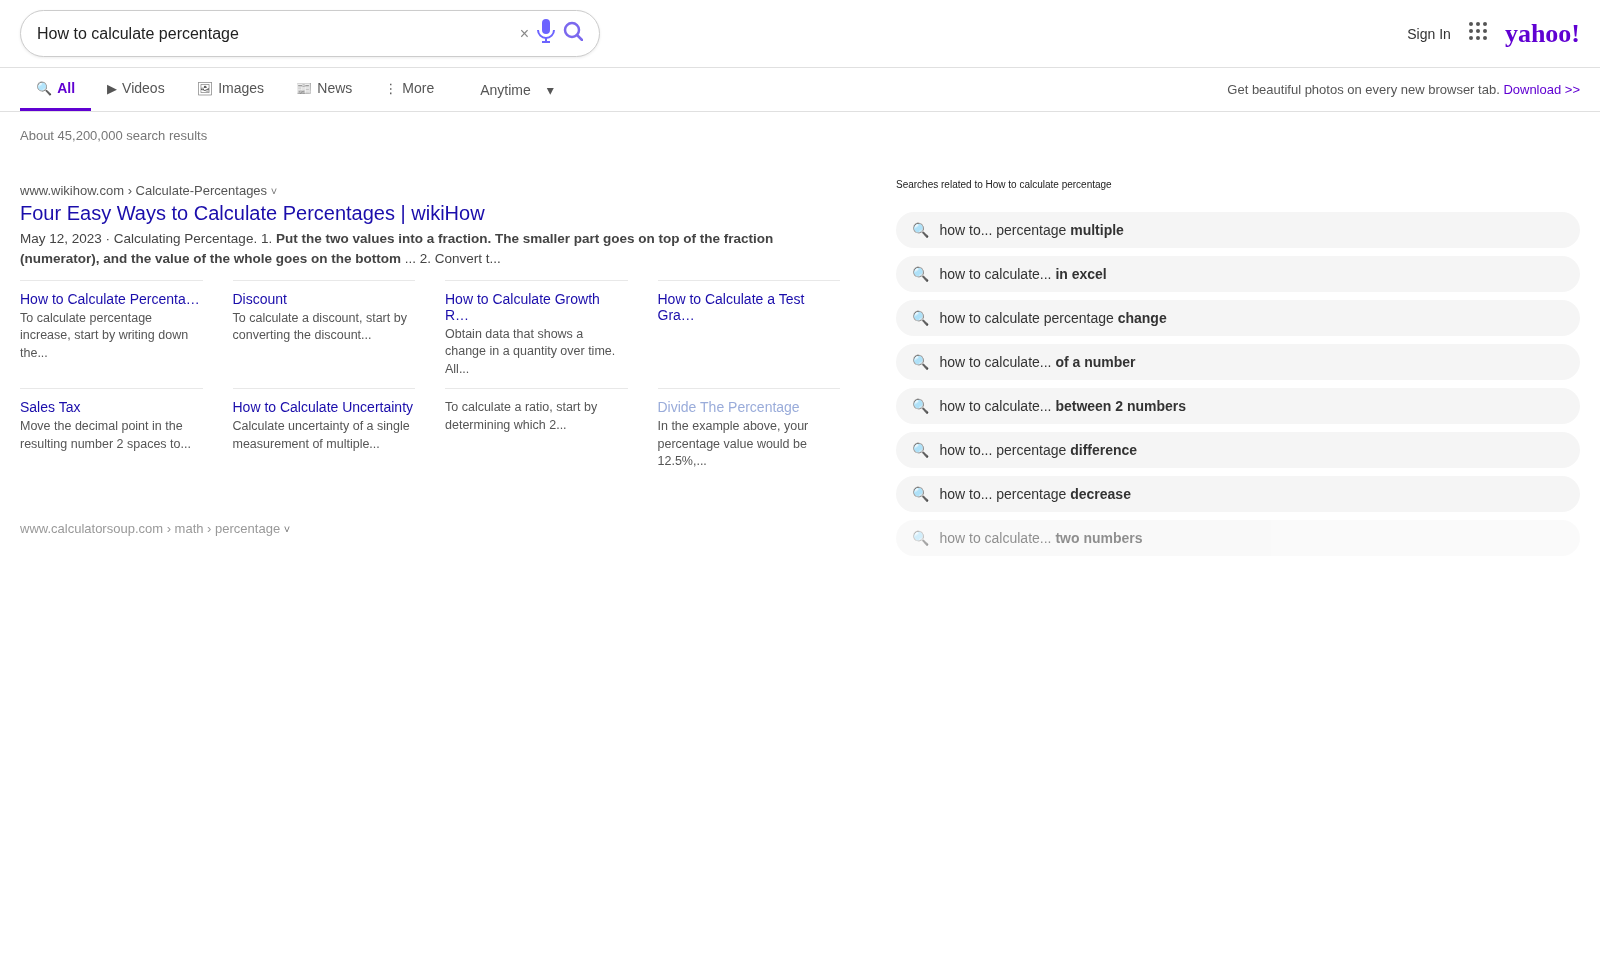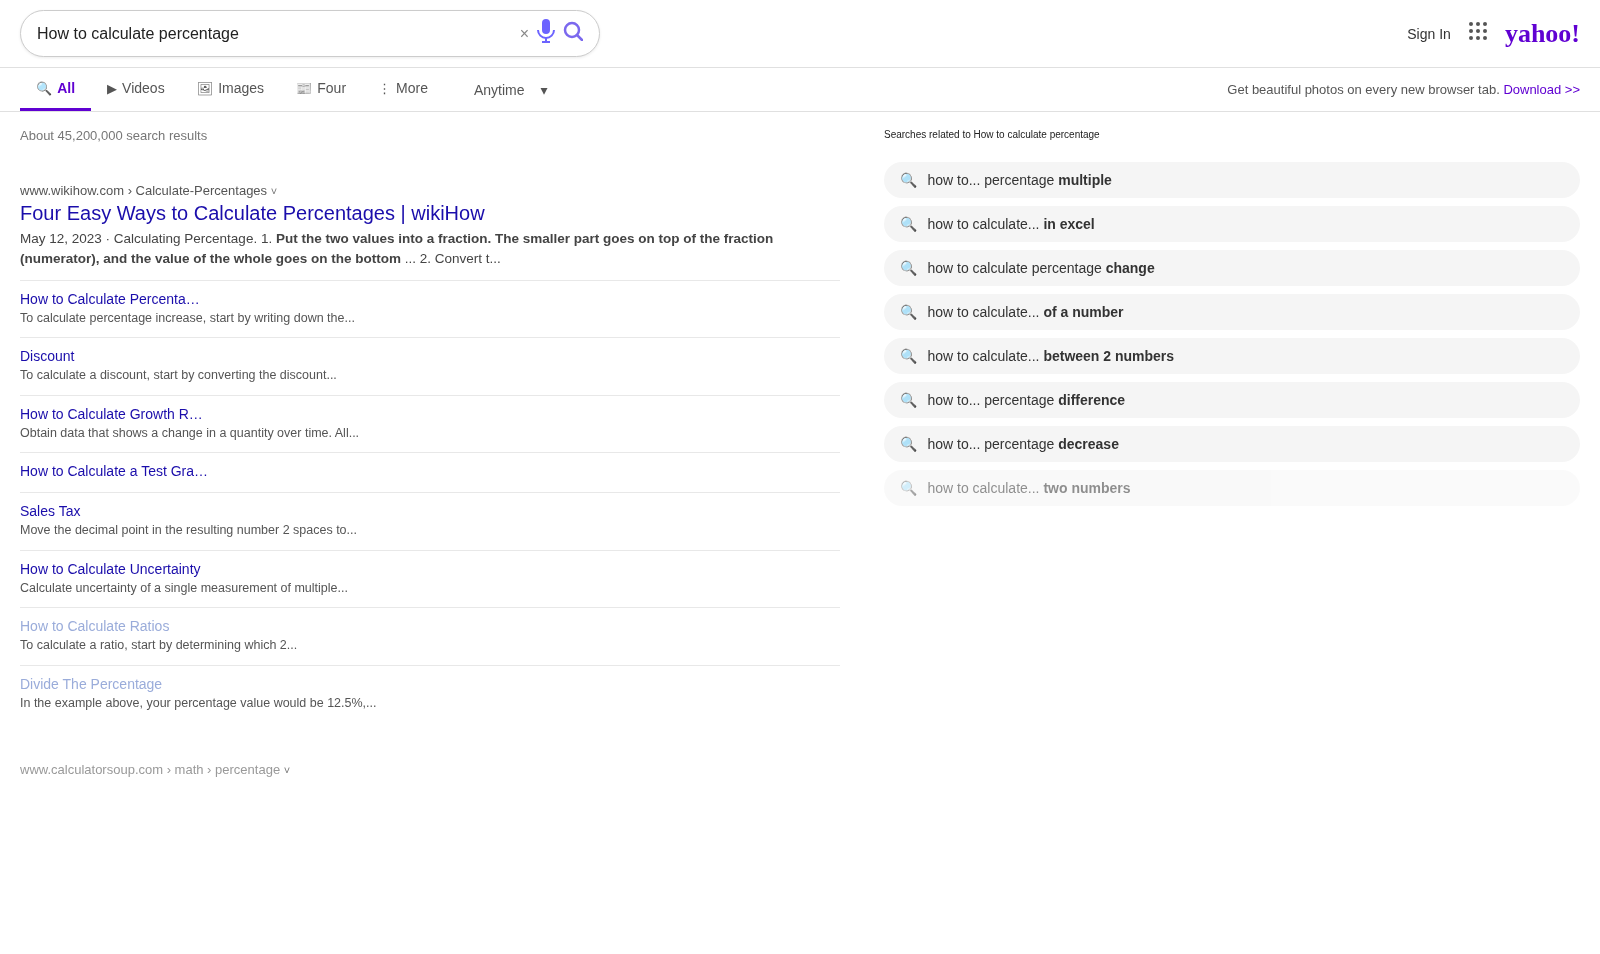--- a/index.html
+++ b/index.html
@@ -117,21 +117,22 @@
     }
     .header-promo a {
       color: #6001d2;
       text-decoration: none;
     }
 
     
     .main-content {
       display: flex;
       padding: 16px 20px;
-      gap: 4px;
+      gap: 16px;
+      align-items: flex-end;
     }
     .results-col {
       flex: 0 0 820px;
       max-width: 820px;
     }
     .sidebar-col {
       flex: 1;
       padding-left: 40px;
     }
 
@@ -167,21 +168,21 @@
     .result-snippet {
       font-size: 13.5px;
       color: #444;
       line-height: 1.5;
     }
     .result-snippet strong { font-weight: bold; }
 
     
     .sub-links-grid {
       display: grid;
-      grid-template-columns: 1fr;
+      grid-template-columns: 1fr 1fr 1fr 1fr;
       gap: 0 30px;
       margin-top: 10px;
     }
     .sub-link-item {
       border-top: 1px solid #e8e8e8;
       padding: 10px 0;
     }
     .sub-link-title {
       font-size: 14px;
       color: #1a0dab;
@@ -279,21 +280,21 @@
   <a class="nav-tab">
     <span class="nav-tab-icon">▶</span>
     <span>Videos</span>
   </a>
   <a class="nav-tab">
     <span class="nav-tab-icon">🖼</span>
     <span>Images</span>
   </a>
   <a class="nav-tab">
     <span class="nav-tab-icon">📰</span>
-    <span>Four</span>
+    <span>News</span>
   </a>
   <a class="nav-tab">
     <span class="nav-tab-icon">⋮</span>
     <span>More</span>
   </a>
   <button class="anytime-btn">
     <span>Anytime</span>
     <span>▾</span>
   </button>
   <div class="header-promo">
@@ -335,21 +336,20 @@
         </div>
         <div class="sub-link-item">
           <a class="sub-link-title">Sales Tax</a>
           <div class="sub-link-snippet">Move the decimal point in the resulting number 2 spaces to...</div>
         </div>
         <div class="sub-link-item">
           <a class="sub-link-title">How to Calculate Uncertainty</a>
           <div class="sub-link-snippet">Calculate uncertainty of a single measurement of multiple...</div>
         </div>
         <div class="sub-link-item">
-          <a class="sub-link-title faded">How to Calculate Ratios</a>
           <div class="sub-link-snippet">To calculate a ratio, start by determining which 2...</div>
         </div>
         <div class="sub-link-item">
           <a class="sub-link-title faded">Divide The Percentage</a>
           <div class="sub-link-snippet">In the example above, your percentage value would be 12.5%,...</div>
         </div>
       </div>
     </div>
 
     <div class="result-item">

